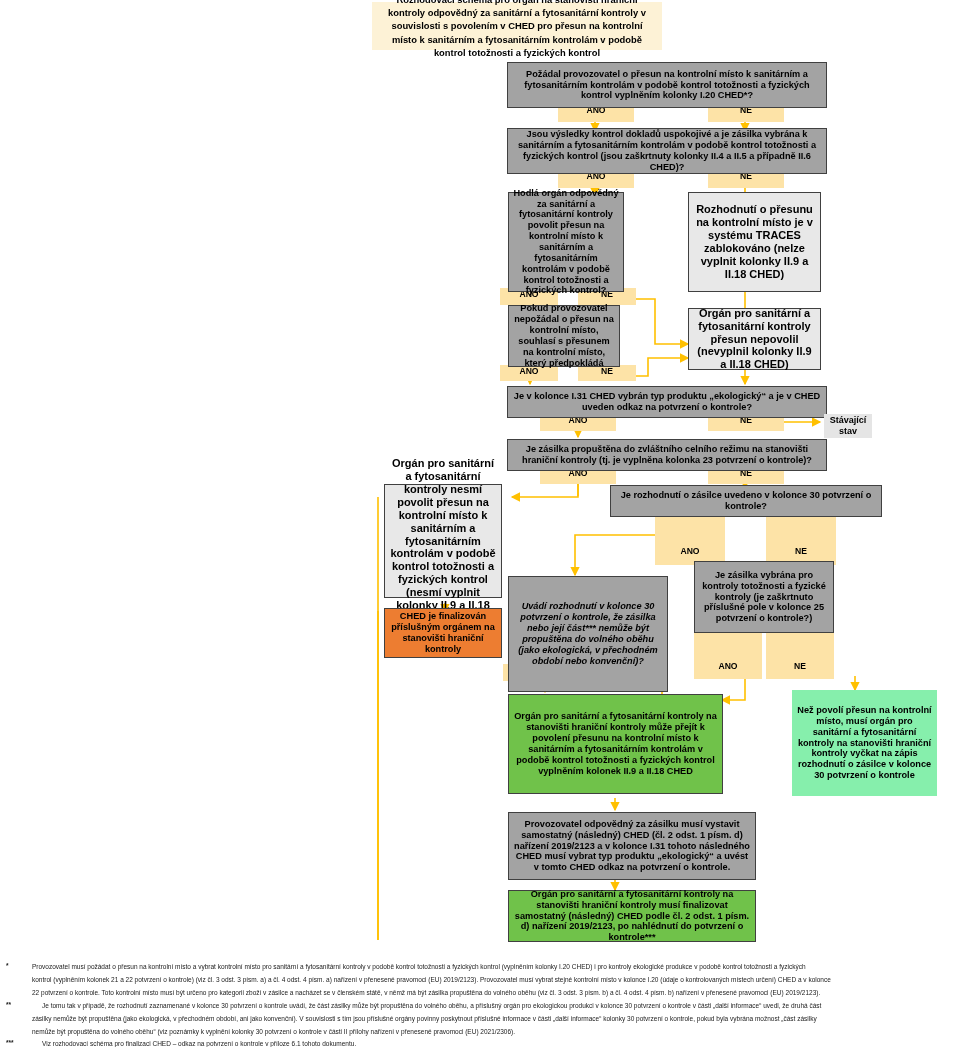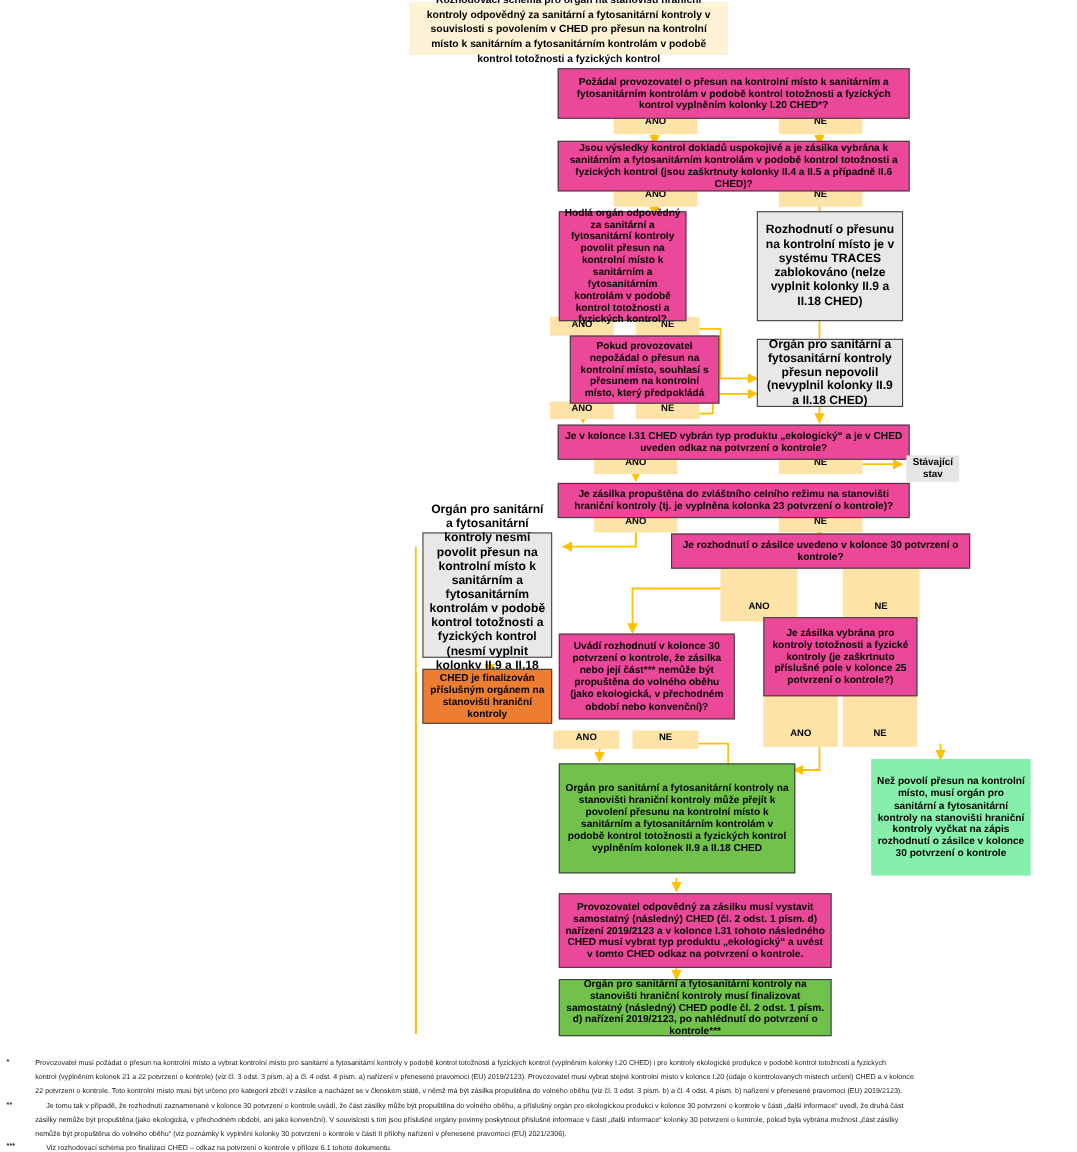--- a/index.html
+++ b/index.html
@@ -28,21 +28,21 @@
     z-index: 3;
   }
   .title-box {
     background: #fdf2d6;
     border: none;
     font-size: 9.4px;
     line-height: 1.42;
     padding: 5px 10px;
   }
   .decision {
-    background: #ec4899;
+    background: #a3a3a3;
     border: 1.6px solid #404040;
     font-size: 9.2px;
   }
   .grey {
     background: #e8e8e8;
     border: 1.6px solid #404040;
     font-size: 11px;
   }
   .orange {
     background: #ed7d31;
@@ -194,21 +194,21 @@
     <span>ANO</span>
   </div>
   <div class="lbl" style="left:578px; top:288px; width:58px; height:17px;">
     <span>NE</span>
   </div>
 
   <div class="node grey" style="left:688px; top:192px; width:133px; height:100px;">
     <span>Rozhodnutí o přesunu na kontrolní místo je v systému TRACES zablokováno (nelze vyplnit kolonky II.9 a II.18 CHED)</span>
   </div>
 
-  <div class="node decision" style="left:508px; top:305px; width:136px; height:62px;margin-left:10px;">
+  <div class="node decision" style="left:508px; top:305px; width:112px; height:62px;">
     <span>Pokud provozovatel nepožádal o přesun na kontrolní místo, souhlasí s přesunem na kontrolní místo, který předpokládá</span>
   </div>
   <div class="lbl" style="left:500px; top:365px; width:58px; height:16px;">
     <span>ANO</span>
   </div>
   <div class="lbl" style="left:578px; top:365px; width:58px; height:16px;">
     <span>NE</span>
   </div>
 
   <div class="node grey" style="left:688px; top:308px; width:133px; height:62px;">
@@ -250,21 +250,21 @@
   </div>
 
   <div class="node grey" style="left:384px; top:484px; width:118px; height:114px;">
     <span>Orgán pro sanitární a fytosanitární kontroly nesmí povolit přesun na kontrolní místo k sanitárním a fytosanitárním kontrolám v podobě kontrol totožnosti a fyzických kontrol (nesmí vyplnit kolonky II.9 a II.18 CHED)</span>
   </div>
 
   <div class="node orange" style="left:384px; top:608px; width:118px; height:50px;">
     <span>CHED je finalizován příslušným orgánem na stanovišti hraniční kontroly</span>
   </div>
 
-  <div class="node decision" style="left:508px; top:576px; width:160px; height:78px;">
+  <div class="node decision" style="left:508px; top:576px; width:160px; height:116px;font-style:italic;">
     <span>Uvádí rozhodnutí v kolonce 30 potvrzení o kontrole, že zásilka nebo její část*** nemůže být propuštěna do volného oběhu (jako ekologická, v přechodném období nebo konvenční)?</span>
   </div>
   <div class="lbl" style="left:503px; top:664px; width:60px; height:17px;">
     <span>ANO</span>
   </div>
   <div class="lbl" style="left:575px; top:664px; width:60px; height:17px;">
     <span>NE</span>
   </div>
 
   <div class="node decision" style="left:694px; top:561px; width:140px; height:72px;">

